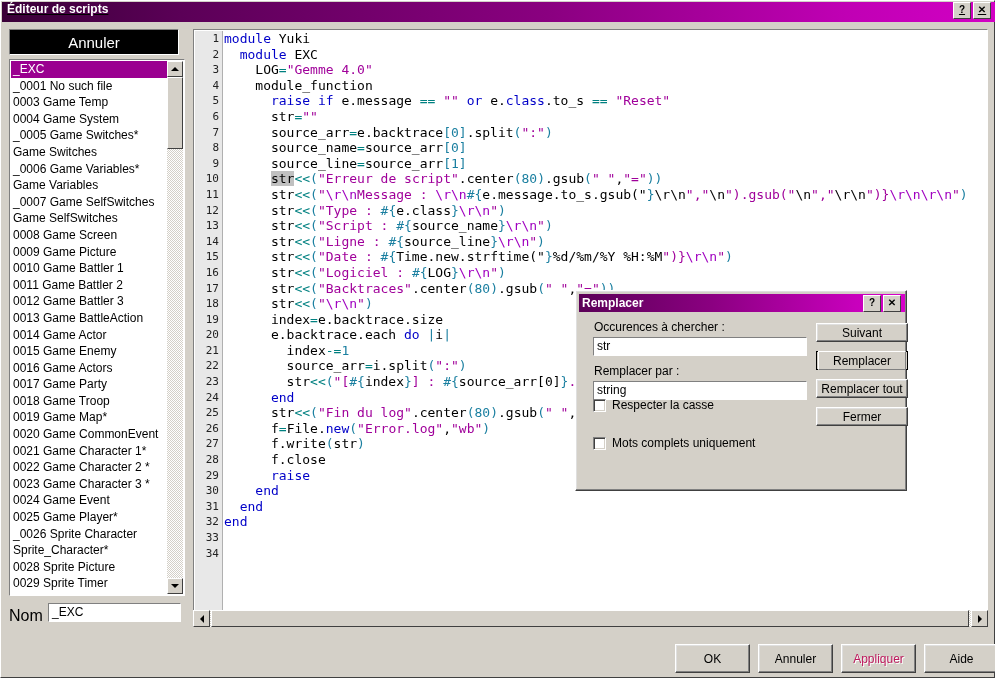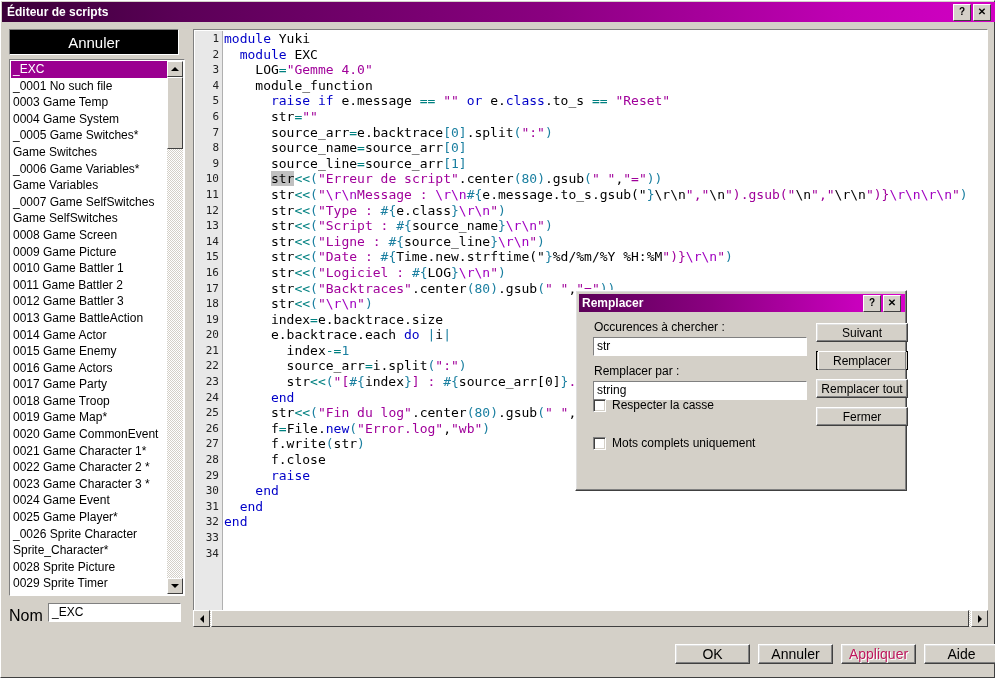--- a/index.html
+++ b/index.html
@@ -12,21 +12,21 @@
     -webkit-font-smoothing:none;
   }
   #app{position:relative;width:995px;height:678px;background:#d4d0c8;
        border-top:1px solid #fff;border-left:1px solid #fff;
        border-right:1px solid #404040;border-bottom:1px solid #404040;
        box-sizing:border-box;}
 
   
   .titlebar{position:absolute;left:1px;top:1px;width:993px;height:20px;
     background:linear-gradient(to right,#3a0038 0%,#5b0057 18%,#8a0080 55%,#c000b4 85%,#d200c4 100%);
-    display:flex;align-items:center;}
+    display:flex;text-decoration:underline;}
   .titlebar .title{color:#fff;font-size:12px;font-weight:bold;padding-left:5px;
     letter-spacing:0px;text-shadow:none;flex:1;white-space:nowrap;}
   .tb-btns{display:flex;gap:2px;padding-right:4px;}
   .tb-btn{width:16px;height:15px;background:#d4d0c8;
     border-top:1px solid #fff;border-left:1px solid #fff;
     border-right:1px solid #404040;border-bottom:1px solid #404040;
     font-size:10px;line-height:13px;text-align:center;color:#000;font-weight:bold;
     font-family:"Liberation Sans",sans-serif;cursor:default;}
 
   
@@ -104,25 +104,25 @@
   .hsb-btn{position:absolute;top:0;width:17px;height:17px;background:#d4d0c8;
     border-top:1px solid #fff;border-left:1px solid #fff;
     border-right:1px solid #404040;border-bottom:1px solid #404040;box-sizing:border-box;}
   .hsb-btn.l{left:0;} .hsb-btn.r{right:0;}
   .hsb-thumb{position:absolute;left:18px;top:0;width:758px;height:17px;background:#d4d0c8;
     border-top:1px solid #fff;border-left:1px solid #fff;
     border-right:1px solid #404040;border-bottom:1px solid #404040;box-sizing:border-box;}
 
   
   .btnrow{position:absolute;left:674px;top:643px;display:flex;gap:8px;}
-  .btn{width:75px;height:20px;background:#d4d0c8;
+  .btn{width:75px;height:29px;background:#d4d0c8;
     border-top:1px solid #fff;border-left:1px solid #fff;
     border-right:1px solid #404040;border-bottom:1px solid #404040;
     box-shadow:inset -1px -1px 0 #808080, inset 1px 1px 0 #dfdfdf;
-    font-size:14px;display:flex;align-items:center;justify-content:center;
+    font-size:12px;display:flex;align-items:center;justify-content:center;
     font-family:"Liberation Sans",sans-serif;color:#000;box-sizing:border-box;cursor:default;}
   .btn.disabled{color:#be185d;text-shadow:1px 1px 0 #fff;}
 
   
   .dlg{position:absolute;left:574px;top:289px;width:332px;height:201px;
     background:#d4d0c8;
     border-top:1px solid #fff;border-left:1px solid #fff;
     border-right:1px solid #404040;border-bottom:1px solid #404040;
     box-shadow:inset -1px -1px 0 #808080, inset 1px 1px 0 #dfdfdf;
     box-sizing:border-box;}

